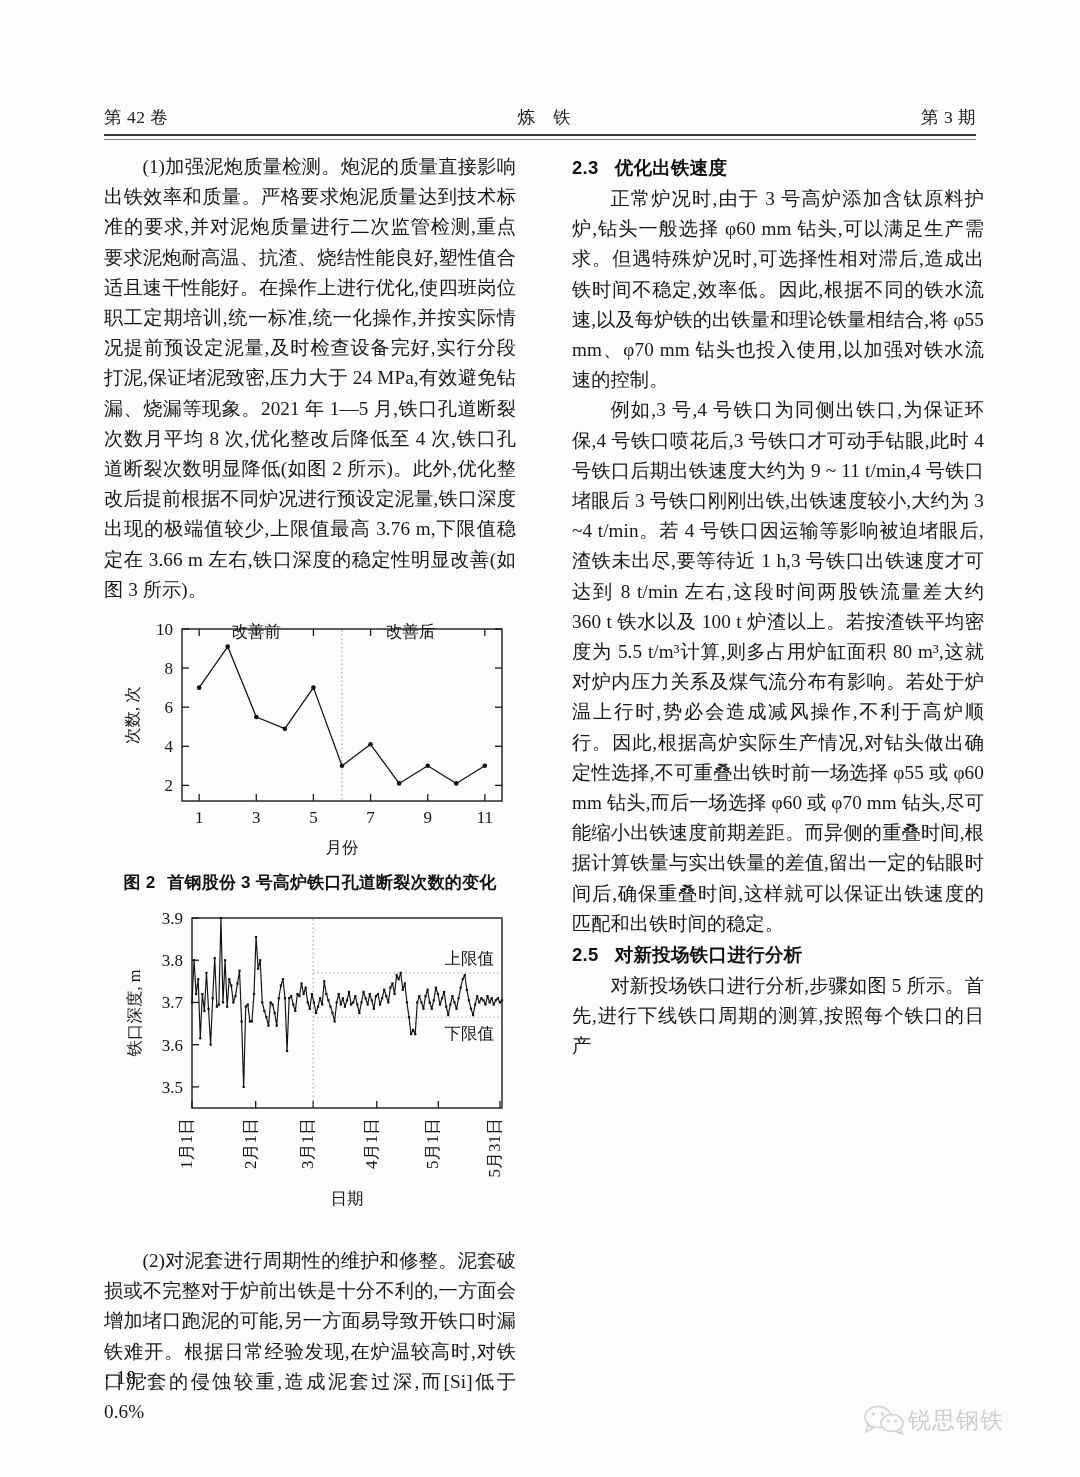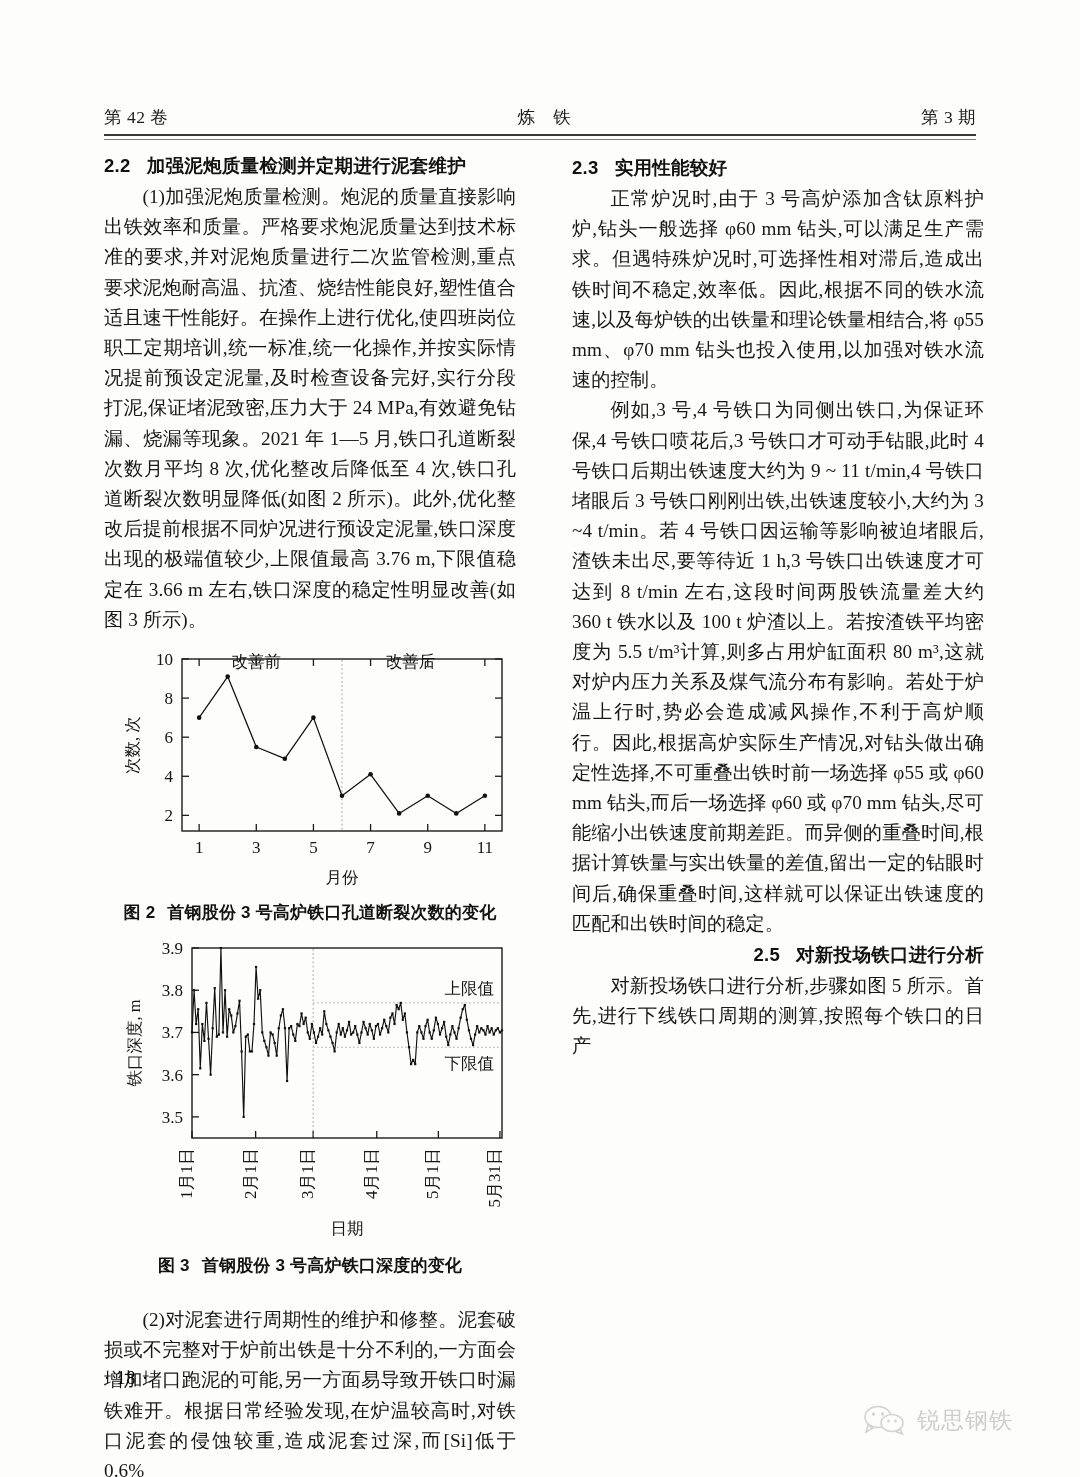--- a/index.html
+++ b/index.html
@@ -131,21 +131,21 @@
     color: #000000;
   }
 
   
   .watermark {
     position: absolute;
     left: 862px;
     top: 1404px;
     display: flex;
     align-items: center;
-    gap: 9px;
+    gap: 0;
     opacity: 0.42;
   }
   .wm-text {
     font-family: "Liberation Sans", "DejaVu Sans", sans-serif;
     font-size: 23px;
     color: #8d8d8d;
     letter-spacing: 1px;
   }
 </style>
 </head>
@@ -156,23 +156,20 @@
   <div class="runhead">
     <span>第 42 卷</span>
     <span class="center">炼 铁</span>
     <span>第 3 期</span>
   </div>
   <div class="rule r1"></div>
   <div class="rule r2"></div>
 
   <div class="col left">
 
-    <h3 class="sec">
-      <span class="num">2.2</span><span>加强泥炮质量检测并定期进行泥套维护</span>
-    </h3>
 
     <p class="body indent">(1)加强泥炮质量检测。炮泥的质量直接影响出铁效率和质量。严格要求炮泥质量达到技术标准的要求,并对泥炮质量进行二次监管检测,重点要求泥炮耐高温、抗渣、烧结性能良好,塑性值合适且速干性能好。在操作上进行优化,使四班岗位职工定期培训,统一标准,统一化操作,并按实际情况提前预设定泥量,及时检查设备完好,实行分段打泥,保证堵泥致密,压力大于 24 MPa,有效避免钻漏、烧漏等现象。2021 年 1—5 月,铁口孔道断裂次数月平均 8 次,优化整改后降低至 4 次,铁口孔道断裂次数明显降低(如图 2 所示)。此外,优化整改后提前根据不同炉况进行预设定泥量,铁口深度出现的极端值较少,上限值最高 3.76 m,下限值稳定在 3.66 m 左右,铁口深度的稳定性明显改善(如图 3 所示)。</p>
 
     <div class="figure">
       <svg id="fig2" width="412" height="250" viewBox="0 0 412 250">
           <rect x="78" y="14" width="320" height="172" fill="none" stroke="#1a1a1a" stroke-width="1.4"></rect>
           <line x1="78" y1="170.36363636363637" x2="85" y2="170.36363636363637" class="tick"></line>
           <line x1="398" y1="170.36363636363637" x2="391" y2="170.36363636363637" class="tick"></line>
           <text x="69" y="176.36363636363637" class="tk" text-anchor="end">2</text>
           <line x1="78" y1="131.27272727272728" x2="85" y2="131.27272727272728" class="tick"></line>
@@ -406,41 +403,38 @@
           <rect x="388.6333333333333" y="95.45555555555563" width="2.2" height="2.2" class="dot"></rect>
           <rect x="390.7" y="91.23333333333332" width="2.2" height="2.2" class="dot"></rect>
           <rect x="392.76666666666665" y="89.12222222222226" width="2.2" height="2.2" class="dot"></rect>
           <rect x="394.8333333333333" y="93.34444444444438" width="2.2" height="2.2" class="dot"></rect>
           <rect x="396.9" y="91.23333333333332" width="2.2" height="2.2" class="dot"></rect>
           <text x="390" y="55.888888888888886" class="annot" text-anchor="end">上限值</text>
           <text x="390" y="131.22222222222223" class="annot" text-anchor="end">下限值</text>
           <text x="243" y="296" class="axlabel" text-anchor="middle">日期</text>
           <text x="36" y="105" class="axlabel" text-anchor="middle" transform="rotate(-90 36 105)">铁口深度, m</text>
         </svg>
-      <div class="figcap">
-        <span class="lbl">图 3</span><span>首钢股份 3 号高炉铁口深度的变化</span>
-      </div>
     </div>
 
     <p class="body indent" style="margin-top:28px;">(2)对泥套进行周期性的维护和修整。泥套破损或不完整对于炉前出铁是十分不利的,一方面会增加堵口跑泥的可能,另一方面易导致开铁口时漏铁难开。根据日常经验发现,在炉温较高时,对铁口泥套的侵蚀较重,造成泥套过深,而[Si]低于 0.6%</p>
   </div>
 
   <div class="col right">
 
 
     <h3 class="sec" style="margin-top:2px;">
-      <span class="num">2.3</span><span>实用性能较好</span>
+      <span class="num">2.3</span><span>优化出铁速度</span>
     </h3>
 
     <p class="body indent">正常炉况时,由于 3 号高炉添加含钛原料护炉,钻头一般选择 φ60 mm 钻头,可以满足生产需求。但遇特殊炉况时,可选择性相对滞后,造成出铁时间不稳定,效率低。因此,根据不同的铁水流速,以及每炉铁的出铁量和理论铁量相结合,将 φ55 mm、φ70 mm 钻头也投入使用,以加强对铁水流速的控制。</p>
     <p class="body indent">例如,3 号,4 号铁口为同侧出铁口,为保证环保,4 号铁口喷花后,3 号铁口才可动手钻眼,此时 4 号铁口后期出铁速度大约为 9 ~ 11 t/min,4 号铁口堵眼后 3 号铁口刚刚出铁,出铁速度较小,大约为 3 ~4 t/min。若 4 号铁口因运输等影响被迫堵眼后,渣铁未出尽,要等待近 1 h,3 号铁口出铁速度才可达到 8 t/min 左右,这段时间两股铁流量差大约 360 t 铁水以及 100 t 炉渣以上。若按渣铁平均密度为 5.5 t/m³计算,则多占用炉缸面积 80 m³,这就对炉内压力关系及煤气流分布有影响。若处于炉温上行时,势必会造成减风操作,不利于高炉顺行。因此,根据高炉实际生产情况,对钻头做出确定性选择,不可重叠出铁时前一场选择 φ55 或 φ60 mm 钻头,而后一场选择 φ60 或 φ70 mm 钻头,尽可能缩小出铁速度前期差距。而异侧的重叠时间,根据计算铁量与实出铁量的差值,留出一定的钻眼时间后,确保重叠时间,这样就可以保证出铁速度的匹配和出铁时间的稳定。</p>
 
 
 
-    <h3 class="sec" style="margin-top:2px;text-align:right;">
+    <h3 class="sec" style="margin-top:2px;">
       <span class="num">2.5</span><span>对新投场铁口进行分析</span>
     </h3>
 
     <p class="body indent">对新投场铁口进行分析,步骤如图 5 所示。首先,进行下线铁口周期的测算,按照每个铁口的日产</p>
   </div>
 
   <div class="pageno">· 18 ·</div>
 
   <div class="watermark">
     <span>

